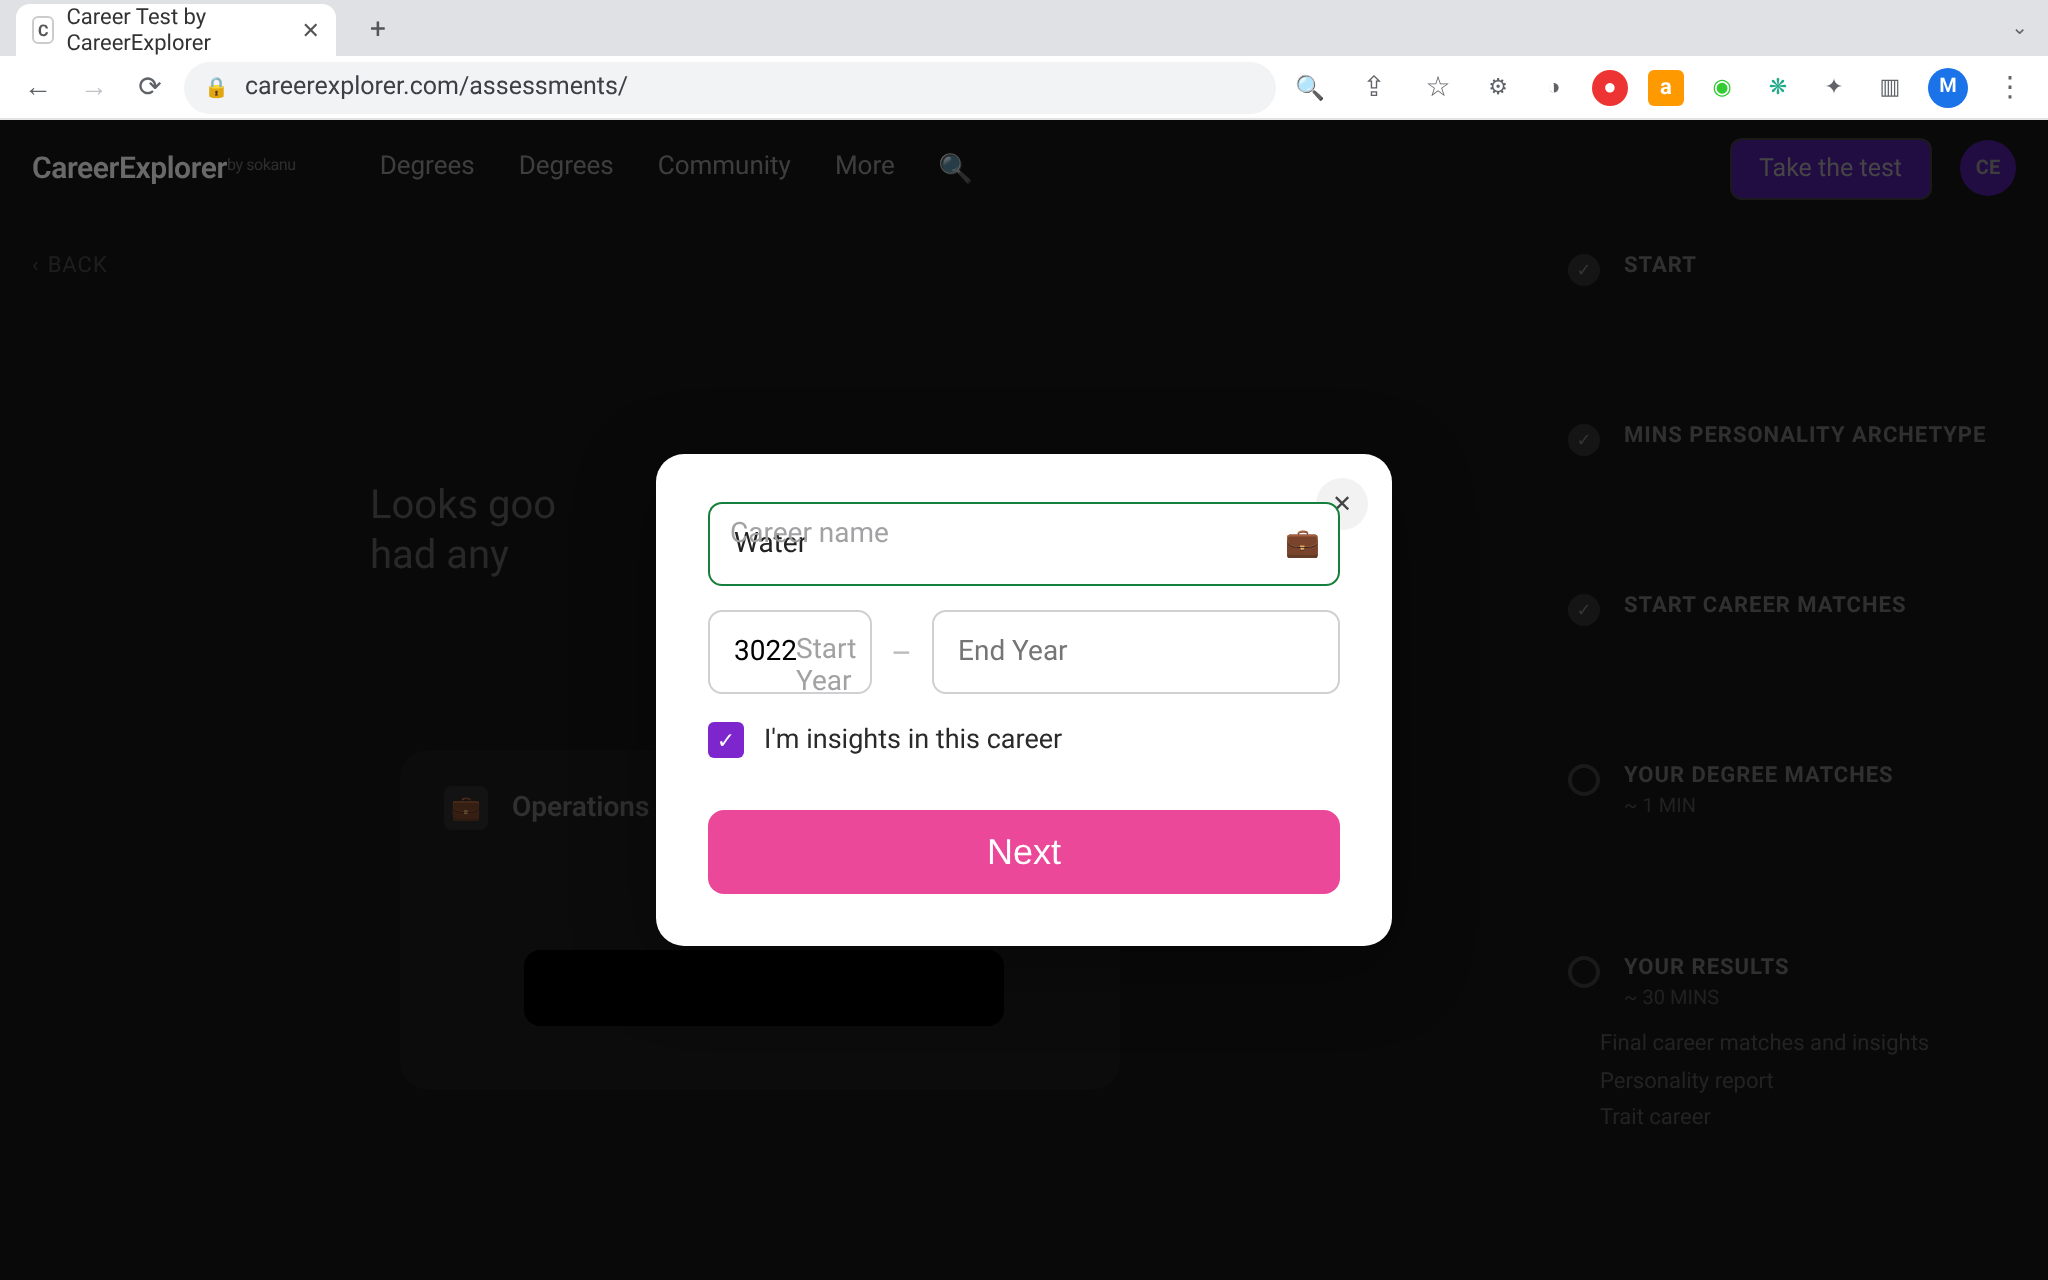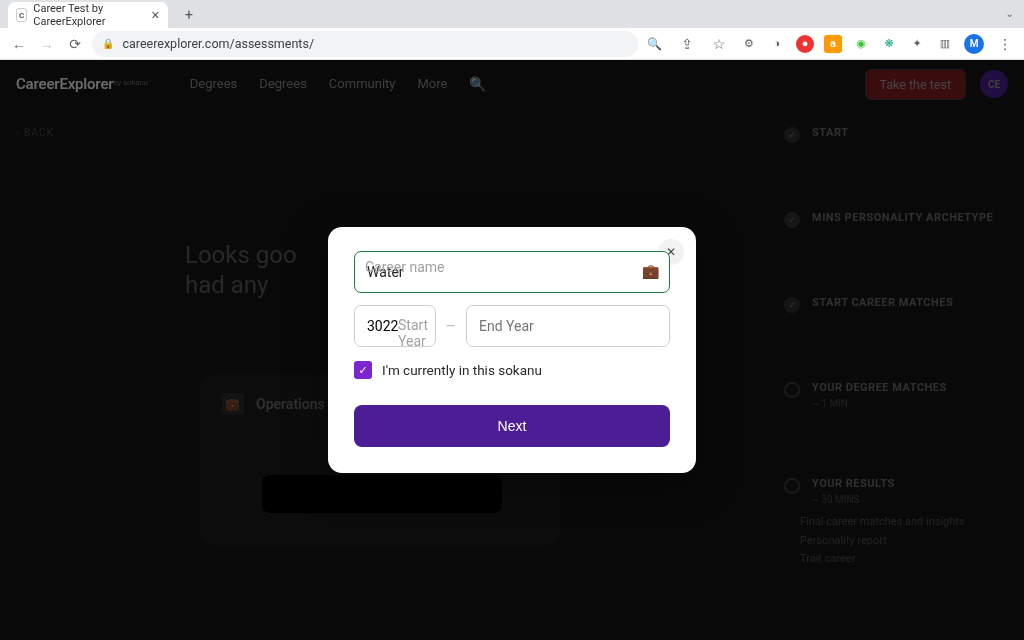--- a/index.html
+++ b/index.html
@@ -42,26 +42,26 @@
 
   .site-header {
     height:48px; display:flex; align-items:center; padding:0 16px; gap:24px;
   }
   .logo {color:#e9e9e9;font-weight:600;font-size:15px;letter-spacing:-.2px;display:flex;line-height:1;}
   .logo .sub{font-size:8px;color:#666;font-weight:400;margin-top:2px;}
   .nav-links{display:flex;gap:22px;font-size:13px;color:#7a7a7a;margin-left:18px;}
   .nav-links span{color:#8a8a8a;}
   .nav-links .search{font-size:14px;}
   .header-right{margin-left:auto;display:flex;align-items:center;gap:14px;}
-  .take-btn{background:#7f1d1d;border:1px solid #3a3a3c;color:#9a9a9a;padding:7px 14px;border-radius:6px;font-size:12.5px;}
+  .take-btn{background:#4c1d95;border:1px solid #3a3a3c;color:#9a9a9a;padding:7px 14px;border-radius:6px;font-size:12.5px;}
   .ce-avatar{width:28px;height:28px;border-radius:50%;background:#4c1d95;color:#888;display:flex;align-items:center;justify-content:center;font-size:10px;font-weight:700;}
 
   .back-link{position:absolute;left:16px;top:66px;font-size:11px;color:#444;letter-spacing:.5px;display:flex;align-items:center;gap:4px;}
 
-  .hero-text{position:absolute;left:185px;top:180px;color:#5a5a5a;font-size:24px;font-weight:400;line-height:1.25;}
+  .hero-text{position:absolute;left:185px;top:180px;color:#5a5a5a;font-size:20px;font-weight:400;line-height:1.25;}
 
   .card{
     position:absolute; left:200px; top:315px; width:360px; height:170px;
     background:#1c1c1e; border-radius:14px; padding:18px 22px;
   }
   .card-row{display:flex;align-items:center;gap:12px;color:#6a6a6a;font-size:14px;font-weight:600;}
   .card-icon{width:22px;height:22px;border-radius:4px;background:#2b2b2d;display:flex;align-items:center;justify-content:center;font-size:12px;}
   .card-btn{margin-top:60px;width:240px;height:38px;background:#000;border-radius:8px;margin-left:40px;}
 
   
@@ -107,22 +107,22 @@
   .year-input.start::placeholder{color:#9a9a9c;}
   .start-wrap{position:relative;flex:1;}
   .start-wrap input{width:100%;}
   .start-float{position:absolute;left:11px;top:12px;font-size:14px;color:#a2a2a4;pointer-events:none;}
   .check-row{display:flex;align-items:center;gap:10px;margin-top:14px;}
   .chk{
     width:18px;height:18px;border-radius:3px;background:#7d26cd;display:flex;align-items:center;justify-content:center;color:#fff;font-size:11px;
   }
   .chk-label{font-size:13.5px;color:#2a2a2a;}
   .next-btn{
-    width:100%;height:42px;background:#4c1d95;color:#fff;border:none;border-radius:8px;
-    font-size:14px;font-weight:500;margin-top:26px;cursor:pointer;
+    width:100%;height:42px;background:#ec4899;color:#fff;border:none;border-radius:8px;
+    font-size:18px;font-weight:500;margin-top:26px;cursor:pointer;
   }
 </style>
 </head>
 <body>
 
 <div class="chrome">
   <div class="tab-strip">
     <div class="browser-tab">
       <div class="favicon">C</div>
       <span>Career Test by CareerExplorer</span>
@@ -243,20 +243,20 @@
         <div class="start-wrap">
           <input class="year-input start" value="3022" style="">
           <span class="start-float" style="left:44px;">Start Year</span>
         </div>
         <span class="sep">–</span>
         <input class="year-input" placeholder="End Year" style="">
       </div>
 
       <div class="check-row">
         <div class="chk">✓</div>
-        <span class="chk-label">I'm currently in this sokanu</span>
+        <span class="chk-label">I'm insights in this career</span>
       </div>
 
       <button class="next-btn">Next</button>
     </div>
   </div>
 
 </div>
 
 </body></html>

